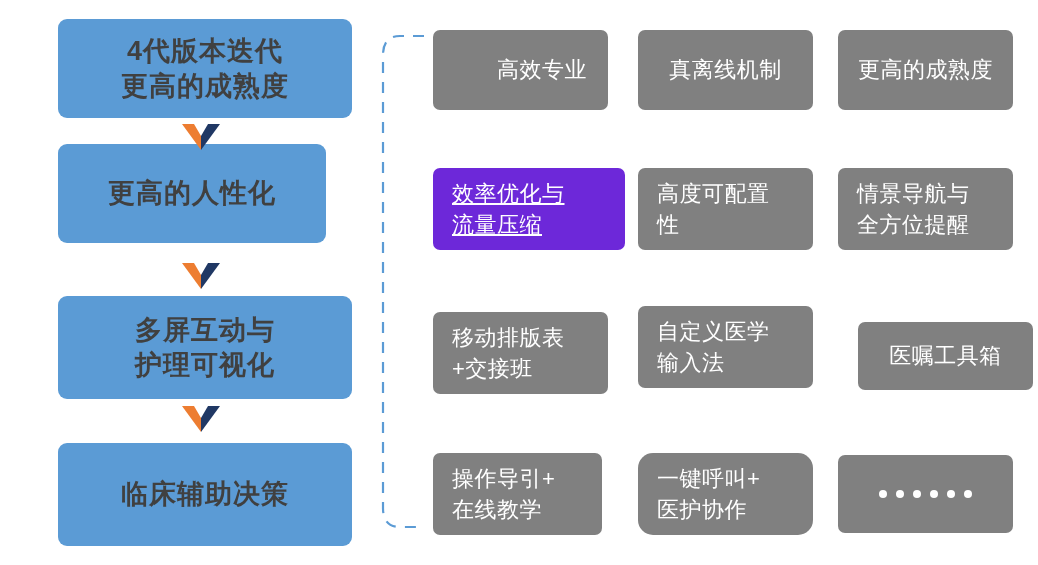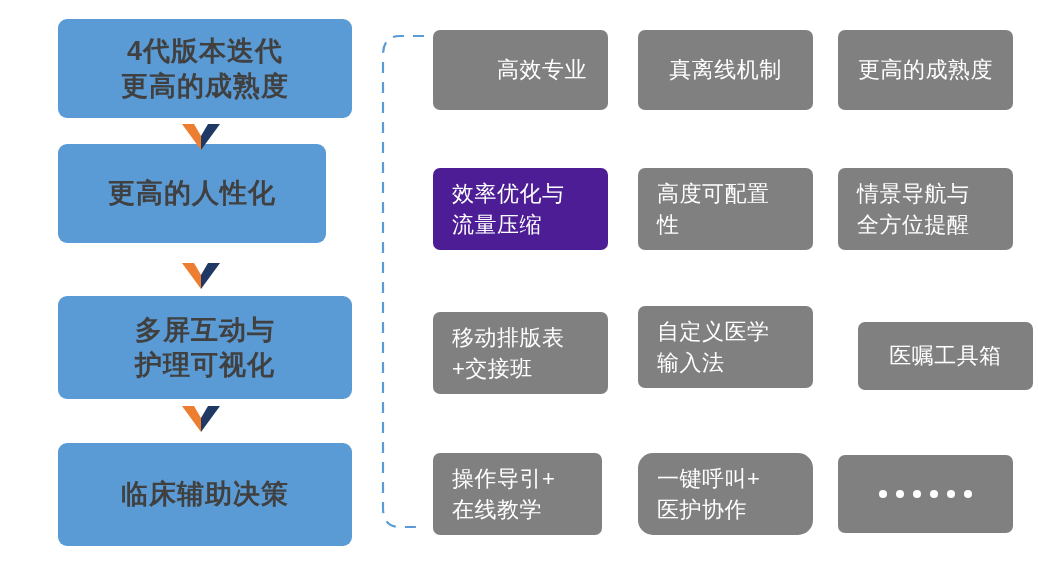--- a/index.html
+++ b/index.html
@@ -142,21 +142,21 @@
   <div class="bracket">
     <svg viewBox="0 0 46 497" preserveAspectRatio="none">
       <path id="bracket-path" d="M 44 3 L 20 3 Q 3 3 3 22 L 3 475 Q 3 494 20 494 L 44 494" fill="none" stroke="#5B9BD5" stroke-width="2.2" stroke-dasharray="11 9" stroke-linecap="butt"></path>
     </svg>
   </div>
 
   <div id="feature-layer">
       <div class="feature-box align-center" style="left: 433px; top: 30px; width: 175px; height: 80px; background: rgb(128, 128, 128); padding-left: 43px;">高效专业</div>
       <div class="feature-box align-center" style="left: 638px; top: 30px; width: 175px; height: 80px; background: rgb(128, 128, 128);">真离线机制</div>
       <div class="feature-box align-center" style="left: 838px; top: 30px; width: 175px; height: 80px; background: rgb(128, 128, 128);">更高的成熟度</div>
-      <div class="feature-box align-left" style="left: 433px; top: 168px; width: 175px; height: 82px; background: #4c1d95;">效率优化与
+      <div class="feature-box align-left" style="left: 433px; top: 168px; width: 192px; height: 82px; background: #6d28d9; text-decoration: underline;">效率优化与
 流量压缩</div>
       <div class="feature-box align-left" style="left: 638px; top: 168px; width: 175px; height: 82px; background: rgb(128, 128, 128);">高度可配置
 性</div>
       <div class="feature-box align-left" style="left: 838px; top: 168px; width: 175px; height: 82px; background: rgb(128, 128, 128);">情景导航与
 全方位提醒</div>
       <div class="feature-box align-left" style="left: 433px; top: 312px; width: 175px; height: 82px; background: rgb(128, 128, 128);">移动排版表
 +交接班</div>
       <div class="feature-box align-left" style="left: 638px; top: 306px; width: 175px; height: 82px; background: rgb(128, 128, 128);">自定义医学
 输入法</div>
       <div class="feature-box align-center" style="left: 858px; top: 322px; width: 175px; height: 68px; background: rgb(128, 128, 128);">医嘱工具箱</div>

